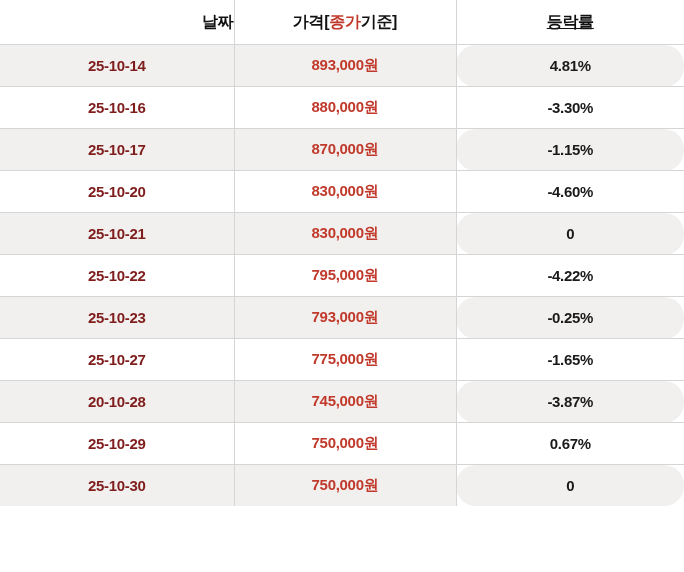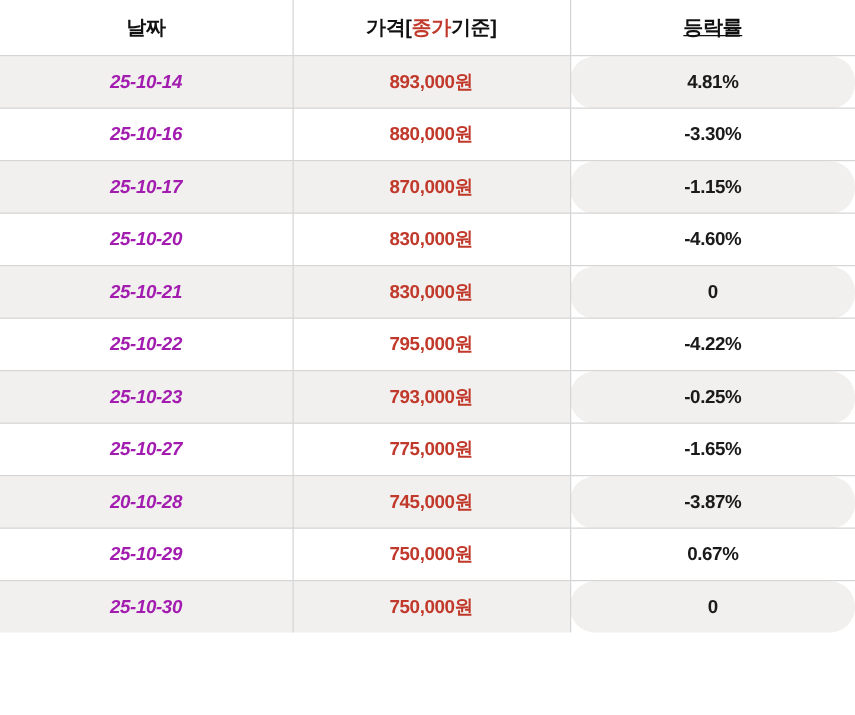--- a/index.html
+++ b/index.html
@@ -33,30 +33,30 @@
     font-weight: bold;
     letter-spacing: -0.3px;
   }
   #price-table thead th {
     background: #ffffff;
     height: 44px;
     font-size: 16px;
     color: #111111;
     border-top: none;
   }
-  #price-table thead th:first-child { border-left: none; }
+  #price-table thead th:first-child { border-left: none; text-align: right; }
   #price-table thead th:last-child  { border-right: none; text-decoration: underline; }
 
   #price-table tbody tr:nth-child(odd) td  { background: #f2f0ee; }
   #price-table tbody tr:nth-child(even) td { background: #ffffff; }
   #price-table tbody tr:last-child td { border-bottom: none; }
   #price-table tbody td:first-child { border-left: none; }
   #price-table tbody td:last-child  { border-right: none; border-radius: 20px; }
 
-  .cell-date   { color: #a21caf; font-style: italic; }
+  .cell-date   { color: #7f1d1d; }
   .cell-price  { color: #c0392b; margin-left: 18px; }
   .cell-change { color: #1a1a1a; }
 
   .hdr-price-highlight { color: #c0392b; }
 </style>
 </head>
 <body>
 
 <table id="price-table">
   <colgroup>

